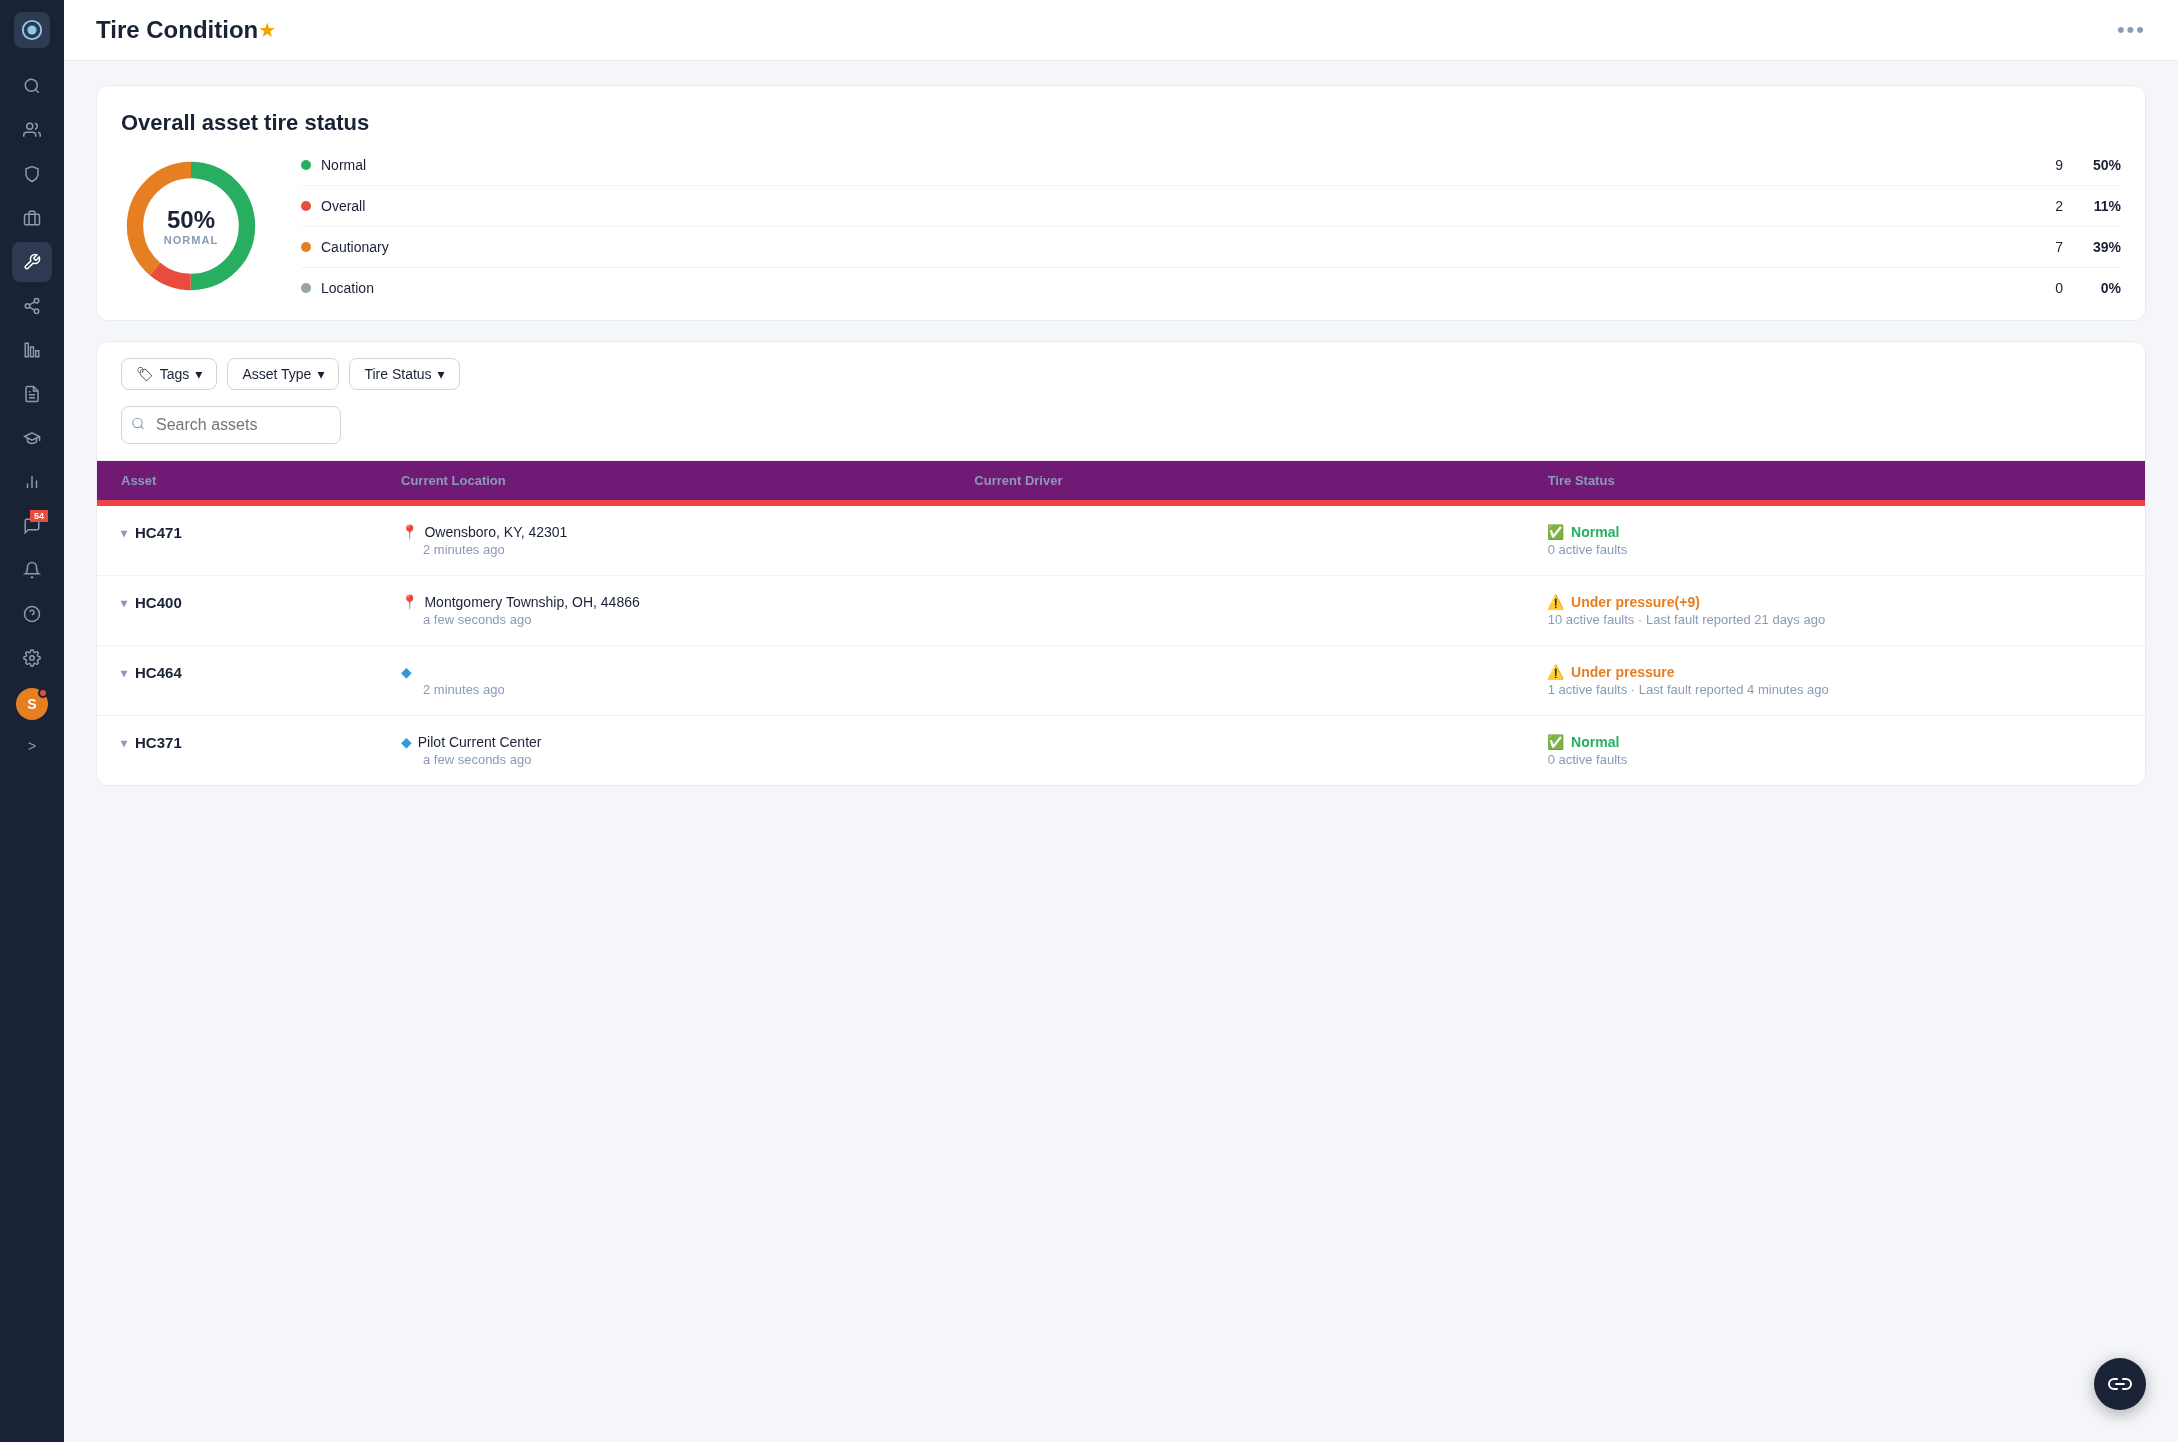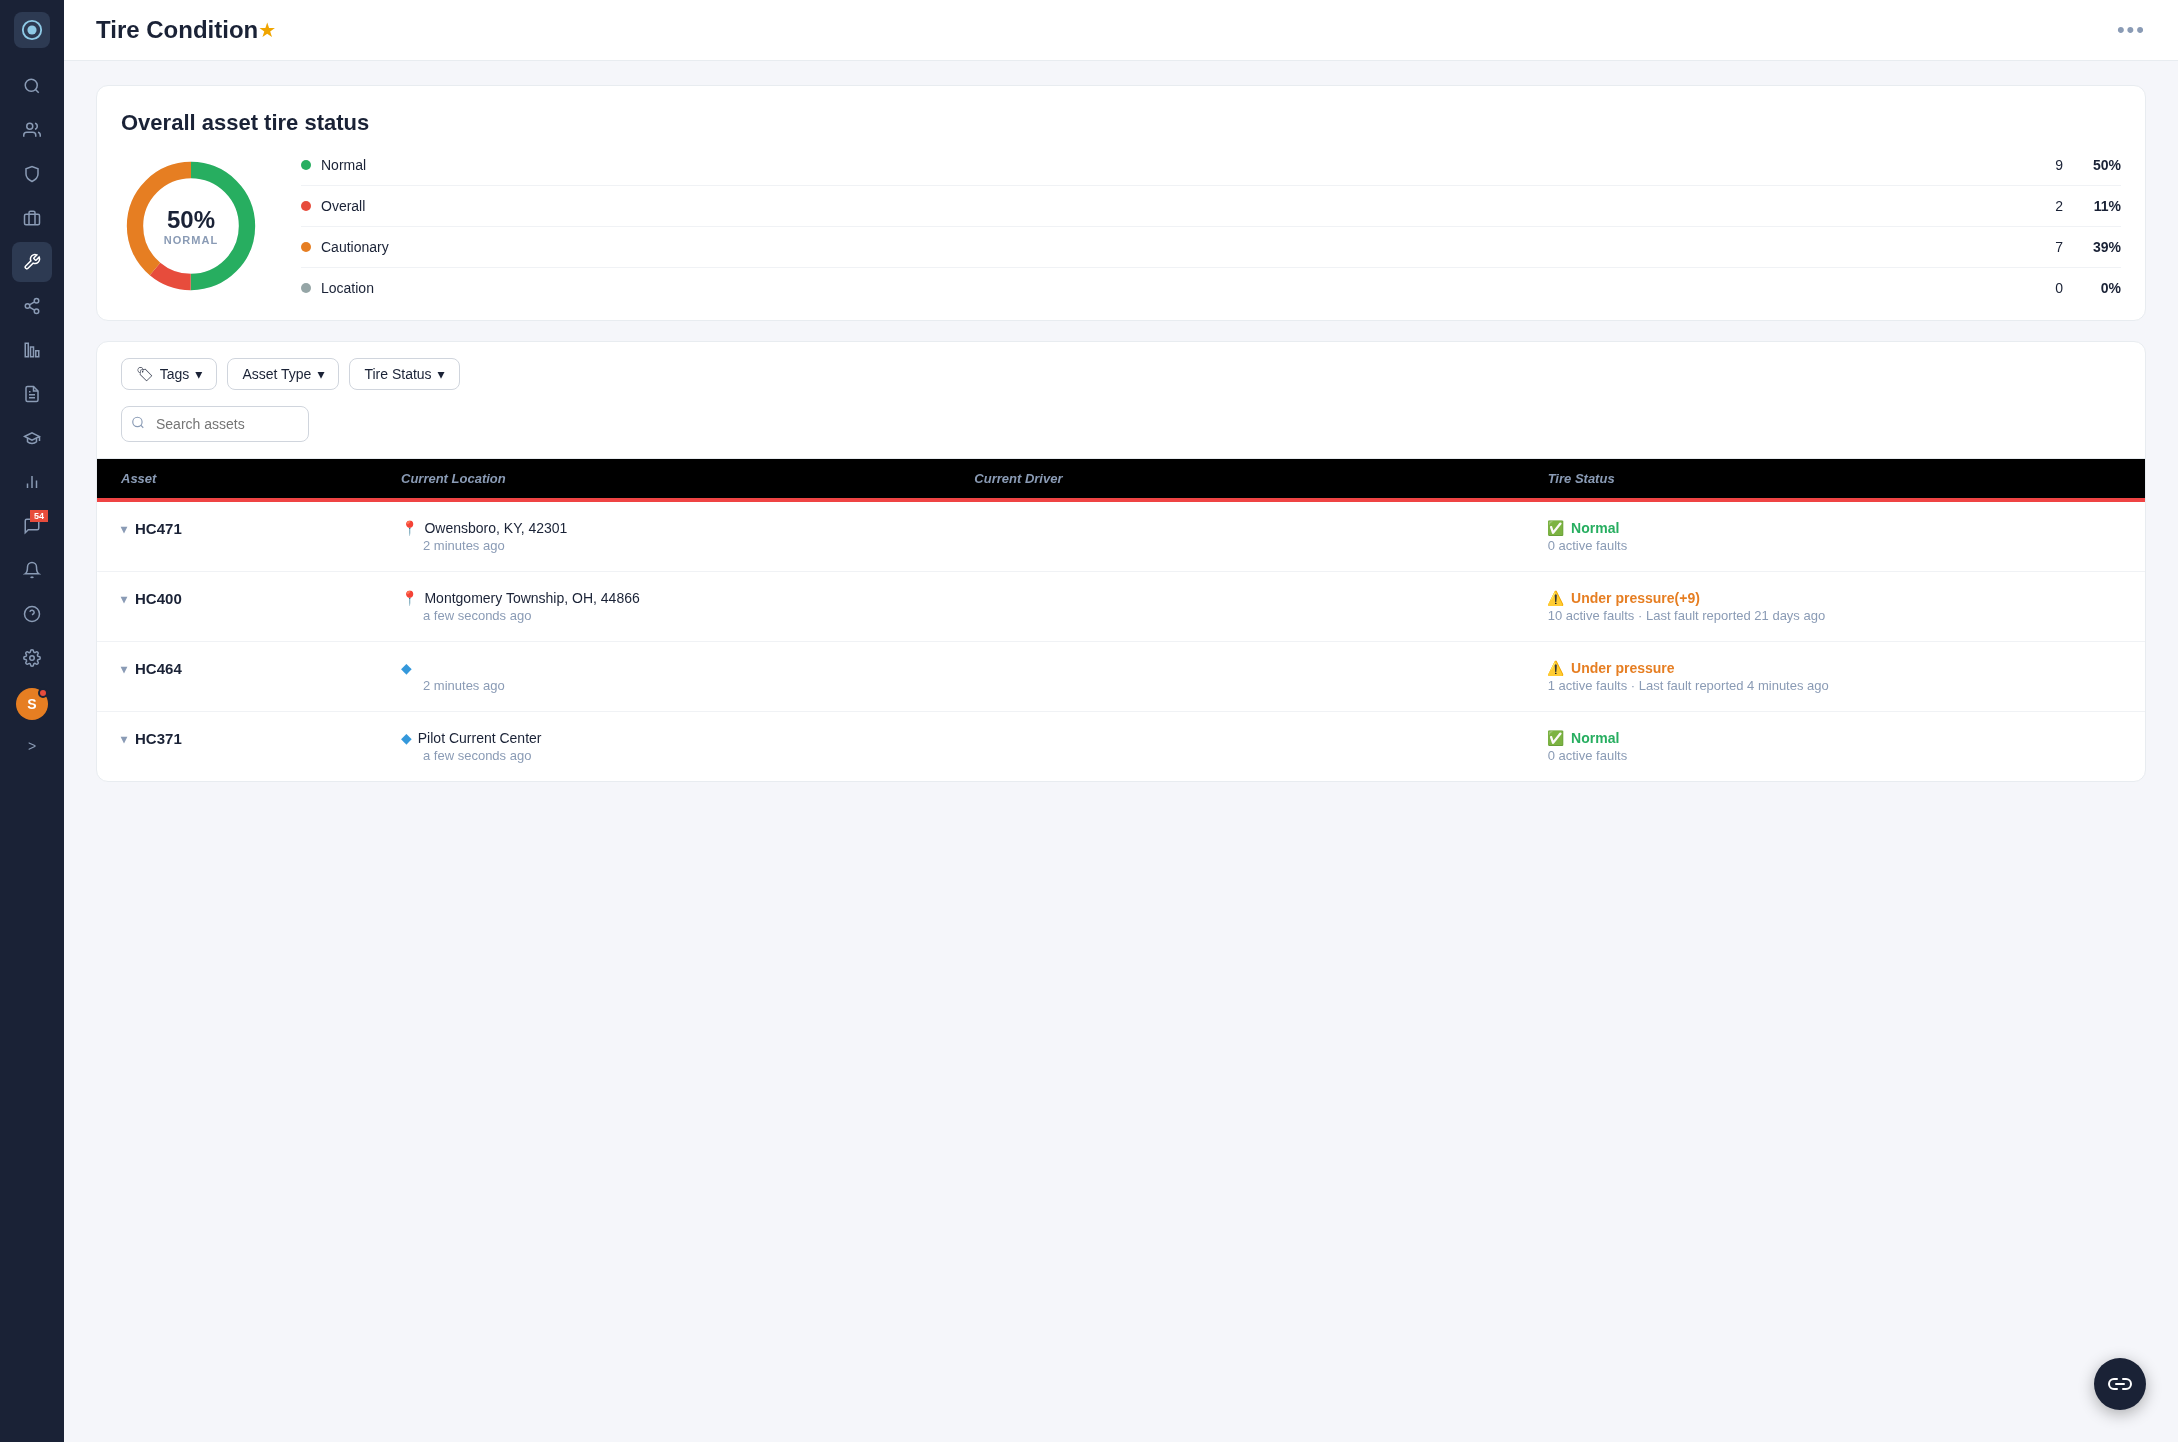--- a/index.html
+++ b/index.html
@@ -217,25 +217,25 @@
       cursor: pointer;
       font-weight: 500;
     }
 
     
     .search-container {
       position: relative;
       margin-bottom: 0;
     }
     .search-input {
-      width: 188px;
+      width: 220px;
       padding: 9px 12px 9px 34px;
       border: 1px solid #d0d5dd;
       border-radius: 8px;
-      font-size: 14px;
+      font-size: 16px;
       color: #1a2236;
       background: white;
       outline: none;
     }
     .search-icon {
       position: absolute;
       left: 10px; top: 50%;
       transform: translateY(-50%);
       color: #8a9bb5;
       font-size: 14px;
@@ -249,23 +249,22 @@
       overflow: hidden;
     }
     .table-filters {
       padding: 16px 24px;
       border-bottom: 1px solid #e8ecf0;
     }
     .table-header {
       display: grid;
       grid-template-columns: 280px 1fr 1fr 1fr;
       padding: 12px 24px;
-      border-bottom: 4px solid #ef4444;
-      background: #000000;
-      font-style: italic;
+      border-bottom: 6px solid #ef4444;
+      background: #701a75;
     }
     .table-header-cell {
       font-size: 13px;
       font-weight: 600;
       color: #8a9bb5;
     }
     .table-row {
       display: grid;
       grid-template-columns: 280px 1fr 1fr 1fr;
       padding: 18px 24px;

